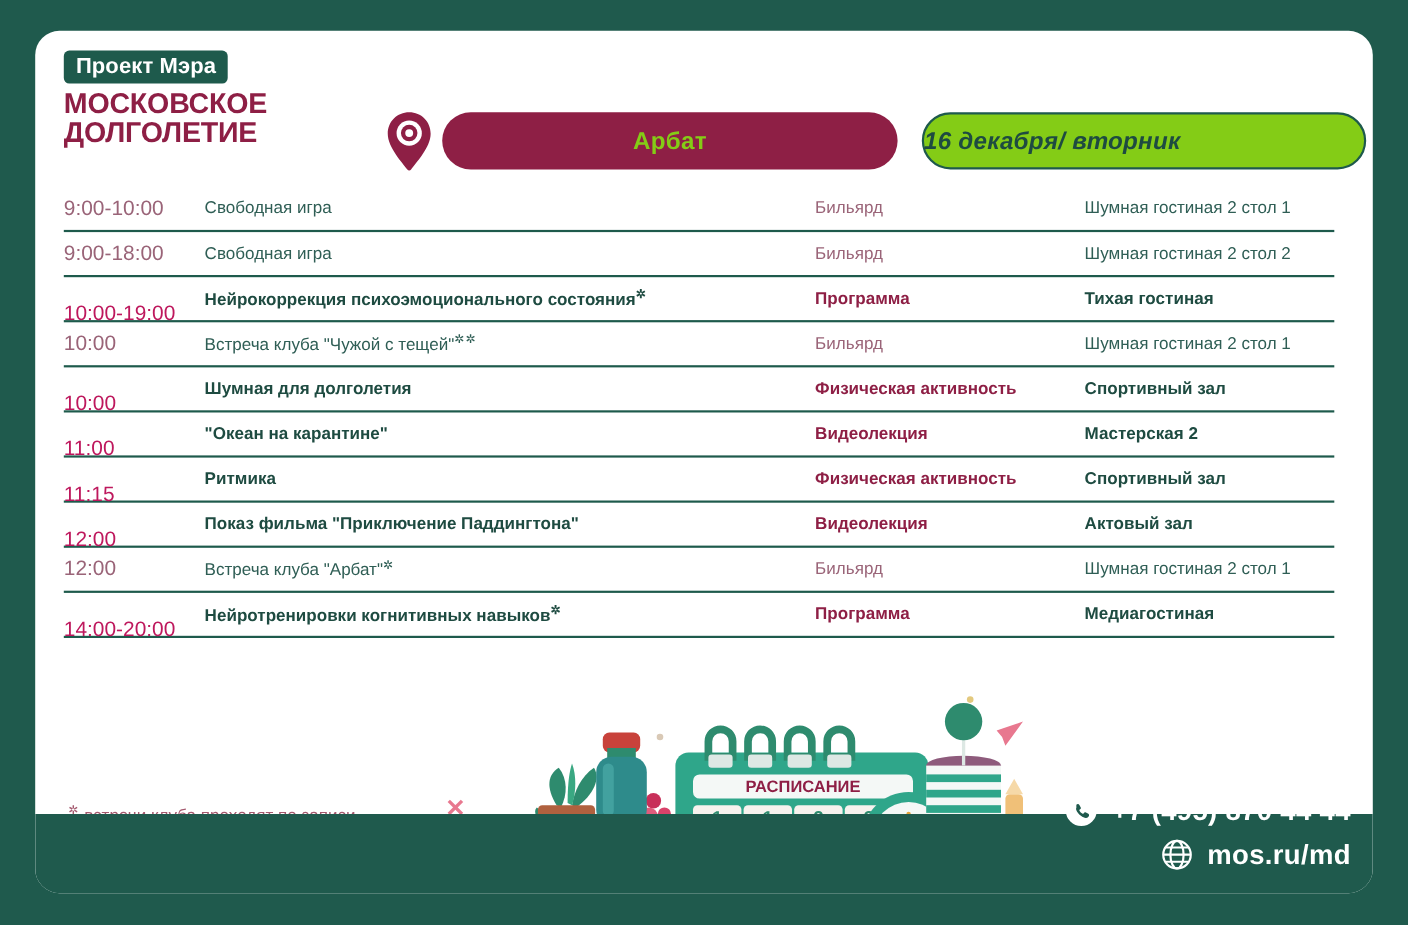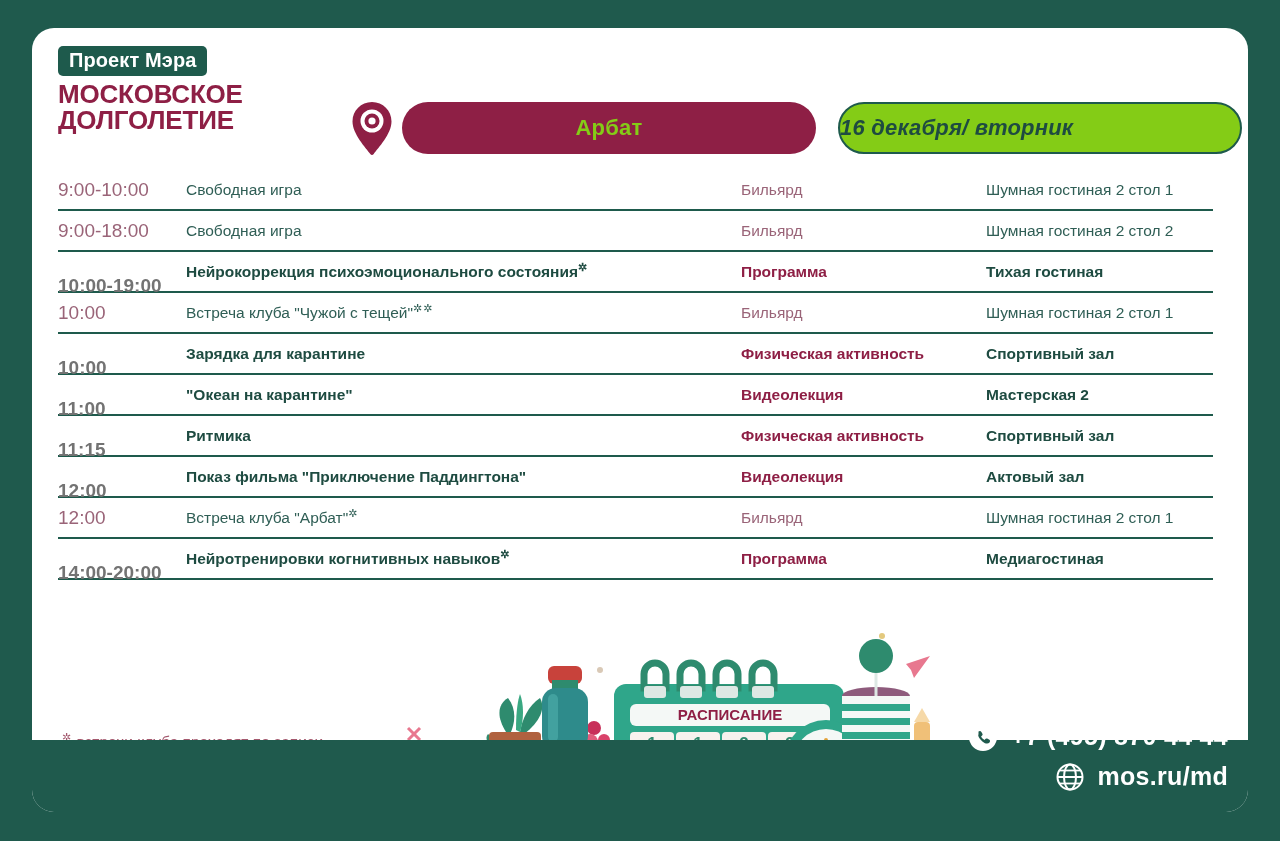--- a/index.html
+++ b/index.html
@@ -86,21 +86,21 @@
   .c-cat   { width: 245px; flex: 0 0 245px; font-size: 15.5px; }
   .c-place { flex: 1 1 auto; font-size: 15.5px; }
 
   
   .row.reg .c-time  { color: #9A6478; font-weight: normal; }
   .row.reg .c-title { color: #2F5E55; font-weight: normal; }
   .row.reg .c-cat   { color: #9A6478; font-weight: normal; }
   .row.reg .c-place { color: #2F5E55; font-weight: normal; }
 
   
-  .row.hi .c-time  { color: #737373; font-weight: bold; margin-top: 29px; }
+  .row.hi .c-time  { color: #be185d; font-weight: normal; margin-top: 29px; }
   .row.hi .c-title { color: #1E4B41; font-weight: bold; }
   .row.hi .c-cat   { color: #8E1F45; font-weight: bold; }
   .row.hi .c-place { color: #1E4B41; font-weight: bold; }
 
   .ast { font-size: 11px; vertical-align: super; letter-spacing: 1px; }
 
   
   .footer-notes {
     position: absolute; left: 30px; top: 697px;
     color: #A4596E; font-size: 15.5px; line-height: 25px;
@@ -109,21 +109,21 @@
 
   
   .green-band {
     position: absolute; left: 0; bottom: 0; width: 100%; height: 72px;
     background: #1F5A4D;
   }
 
   
   .contact { position: absolute; right: 20px; bottom: 10px; text-align: right; }
   .contact-line {
-    display: flex; justify-content: flex-end;
+    display: flex; align-items: center; justify-content: flex-end;
     gap: 13px; margin-bottom: 10px;
   }
   .contact-line span { color: #FFFFFF; font-size: 25px; font-weight: bold; letter-spacing: .3px; }
   .ic { width: 30px; height: 30px; flex: 0 0 30px; }
 
   
   .illo { position: absolute; left: 430px; bottom: 0; width: 470px; height: 200px; }
 </style>
 </head>
 <body>
@@ -179,21 +179,21 @@
           <div class="c-place">Тихая гостиная</div>
         </div>
         <div class="row reg">
           <div class="c-time">10:00</div>
           <div class="c-title"><span>Встреча клуба "Чужой с тещей"</span><span class="ast">✲✲</span></div>
           <div class="c-cat">Бильярд</div>
           <div class="c-place">Шумная гостиная 2 стол 1</div>
         </div>
         <div class="row hi">
           <div class="c-time">10:00</div>
-          <div class="c-title"><span>Зарядка для карантине</span></div>
+          <div class="c-title"><span>Шумная для долголетия</span></div>
           <div class="c-cat">Физическая активность</div>
           <div class="c-place">Спортивный зал</div>
         </div>
         <div class="row hi">
           <div class="c-time">11:00</div>
           <div class="c-title"><span>"Океан на карантине"</span></div>
           <div class="c-cat">Видеолекция</div>
           <div class="c-place">Мастерская 2</div>
         </div>
         <div class="row hi">

